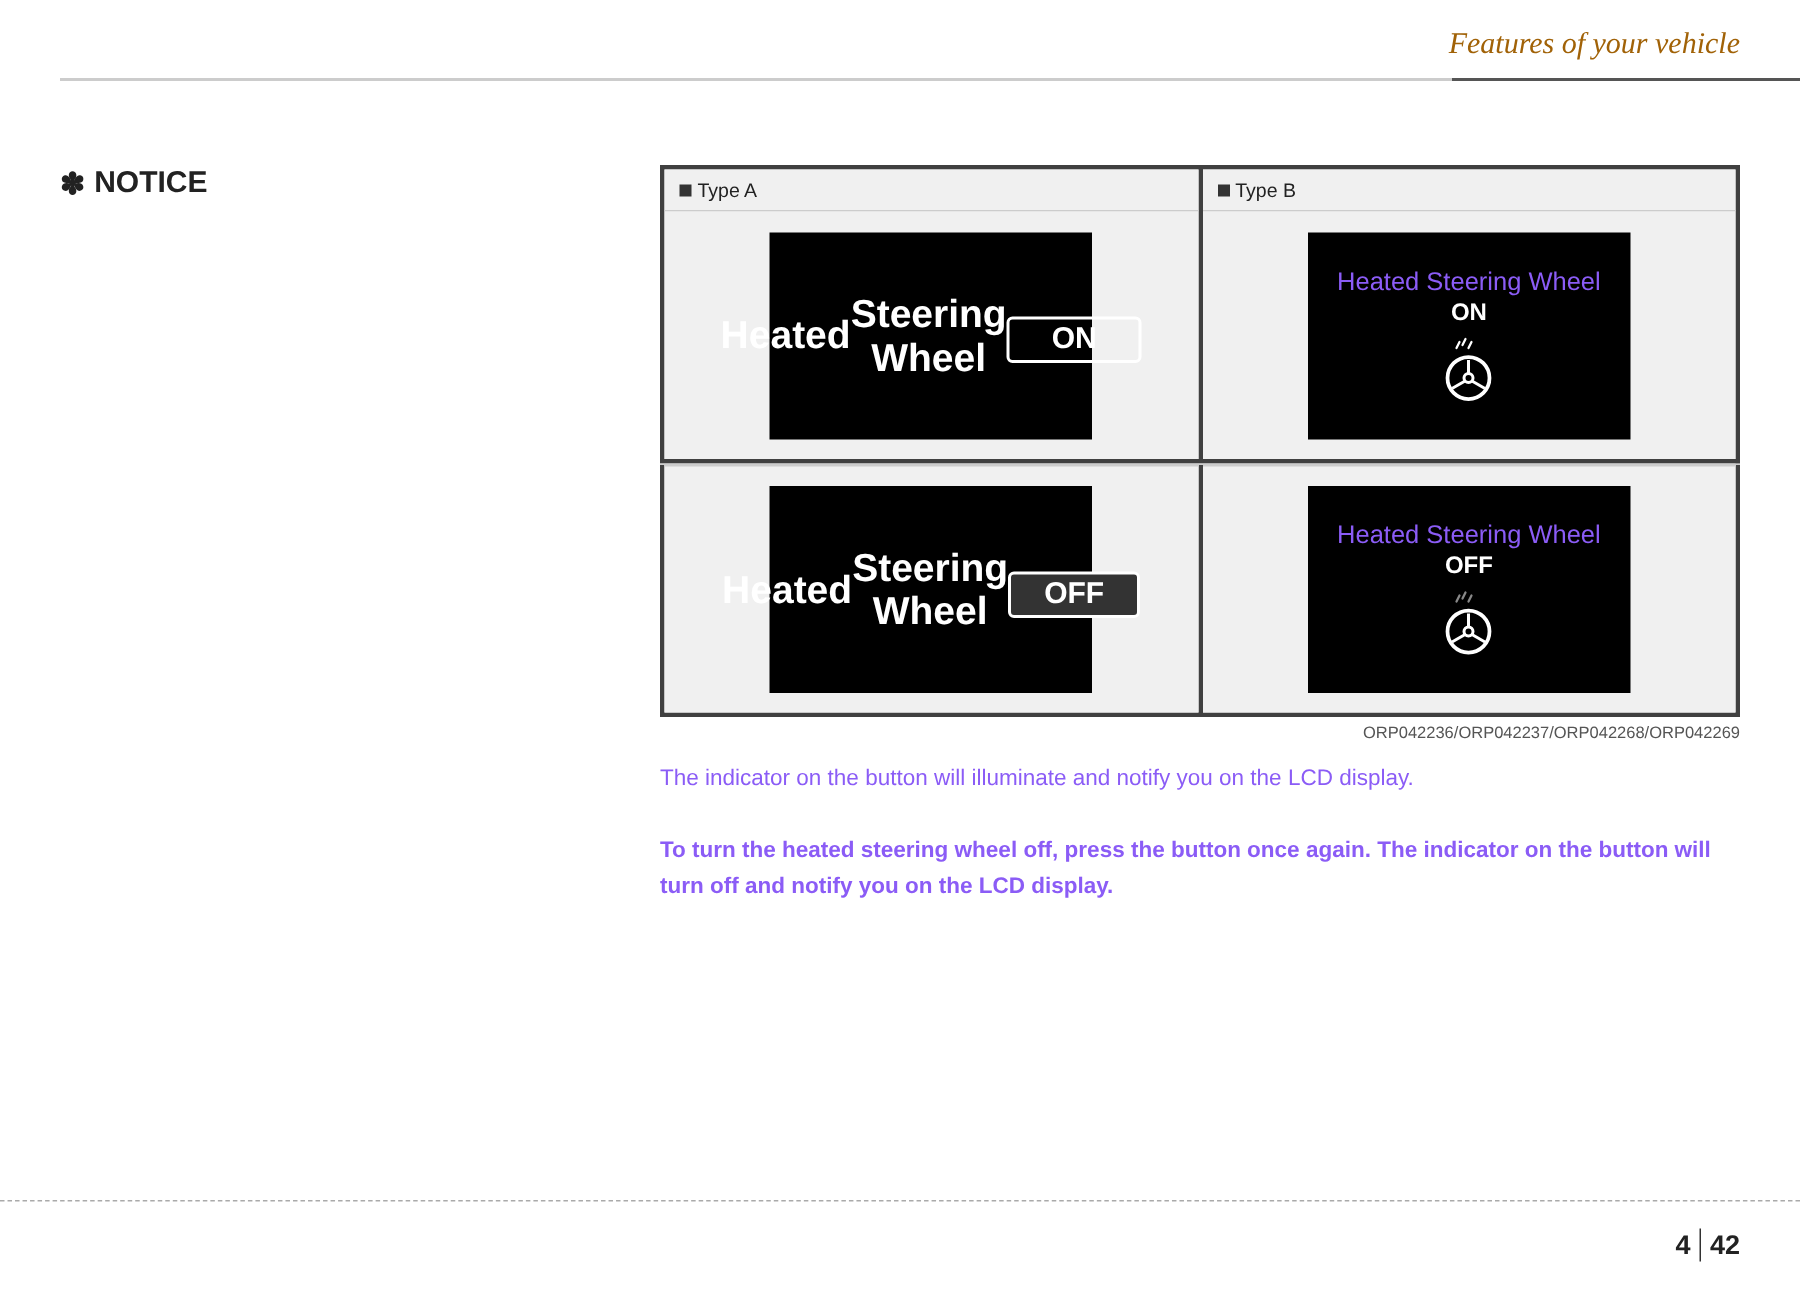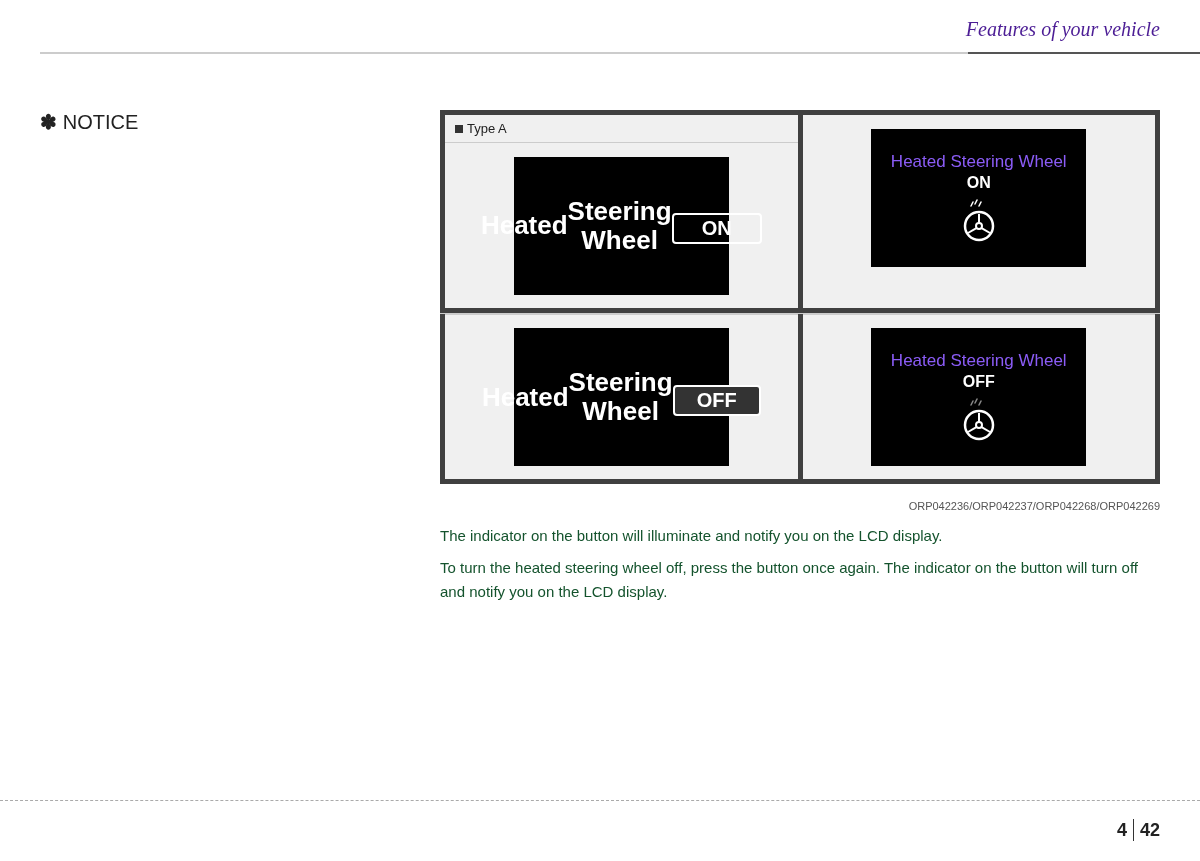--- a/index.html
+++ b/index.html
@@ -19,21 +19,21 @@
       right: 0;
       width: 100%;
       display: flex;
       justify-content: flex-end;
       align-items: flex-end;
       padding: 18px 40px 0 0;
     }
     .page-header-title {
       font-style: italic;
       font-size: 20px;
-      color: #4c1d95;
+      color: #a16207;
       font-family: Georgia, serif;
     }
     .header-line {
       position: absolute;
       top: 52px;
       left: 40px;
       right: 0;
       height: 2px;
       background: linear-gradient(to right, #ccc 80%, #555 80%);
     }
@@ -51,21 +51,21 @@
       gap: 6px;
       margin-bottom: 10px;
     }
     .notice-star {
       font-size: 20px;
       font-weight: bold;
       color: #222;
     }
     .notice-title {
       font-size: 20px;
-      font-weight: normal;
+      font-weight: bold;
       color: #222;
       font-family: Arial, sans-serif;
     }
     .notice-body {
       font-size: 14px;
       color: #222;
       line-height: 1.6;
       text-align: justify;
     }
     .notice-body ul {
@@ -87,21 +87,21 @@
     .right-column {
       position: absolute;
       top: 110px;
       left: 440px;
       right: 40px;
     }
 
     .type-section {
       flex: 1;
       background: #f0f0f0;
-      border: 5px solid #404040;
+      border: 3px solid #404040;
     }
     .type-section + .type-section {
       border-left: none;
     }
 
     .type-label {
       font-size: 13px;
       color: #222;
       padding: 6px 10px;
       background: #f0f0f0;
@@ -208,26 +208,26 @@
 
     
     .panels-row + .panels-row {
       border-top: 1px solid #ccc;
     }
 
     .reference-text {
       font-size: 11px;
       color: #555;
       text-align: right;
-      padding: 16px 0 6px 0;
+      padding: 5px 0 6px 0;
     }
 
     .description-text {
       font-size: 15px;
-      color: #14532d;
+      color: #8b5cf6;
       line-height: 1.6;
       margin-top: 6px;
     }
 
     
     .footer-line {
       position: absolute;
       bottom: 60px;
       left: 0;
       right: 0;
@@ -296,20 +296,24 @@
         <div class="image-area">
           <div class="display-panel">
             <div class="panel-text-large">Heated</div>
             <div class="panel-text-large">Steering Wheel</div>
             <div class="panel-on-btn">ON</div>
           </div>
         </div>
       </div>
 
       <div class="type-section" style="border-left: none;">
+        <div class="type-label">
+          <span class="type-label-square"></span>
+          <span>Type B</span>
+        </div>
         <div class="image-area">
           <div class="display-panel-b">
             <div class="panel-b-title">Heated Steering Wheel</div>
             <div class="panel-b-status-on">ON</div>
 
             <svg class="sw-icon" viewBox="0 0 48 48" fill="none" xmlns="http://www.w3.org/2000/svg">
 
               <line x1="18" y1="6" x2="16" y2="10" stroke="white" stroke-width="1.5" stroke-linecap="round"></line>
               <line x1="22" y1="4" x2="20" y2="8" stroke="white" stroke-width="1.5" stroke-linecap="round"></line>
               <line x1="26" y1="6" x2="24" y2="10" stroke="white" stroke-width="1.5" stroke-linecap="round"></line>
@@ -361,21 +365,21 @@
             </svg>
           </div>
         </div>
       </div>
     </div>
   </div>
 
   <div class="reference-text">ORP042236/ORP042237/ORP042268/ORP042269</div>
 
   <div class="description-text">The indicator on the button will illuminate and notify you on the LCD display.</div>
-  <div class="description-text" style="margin-top:8px;">To turn the heated steering wheel off, press the button once again. The indicator on the button will turn off and notify you on the LCD display.</div>
+  <div class="description-text" style="margin-top:24px;font-weight:bold;">To turn the heated steering wheel off, press the button once again. The indicator on the button will turn off and notify you on the LCD display.</div>
 </div>
 
 <div class="footer-line"></div>
 <div class="page-number">
   <span class="page-chapter">4</span>
   <span class="page-num-divider"></span>
   <span class="page-num-val">42</span>
 </div>
 
 </body></html>

